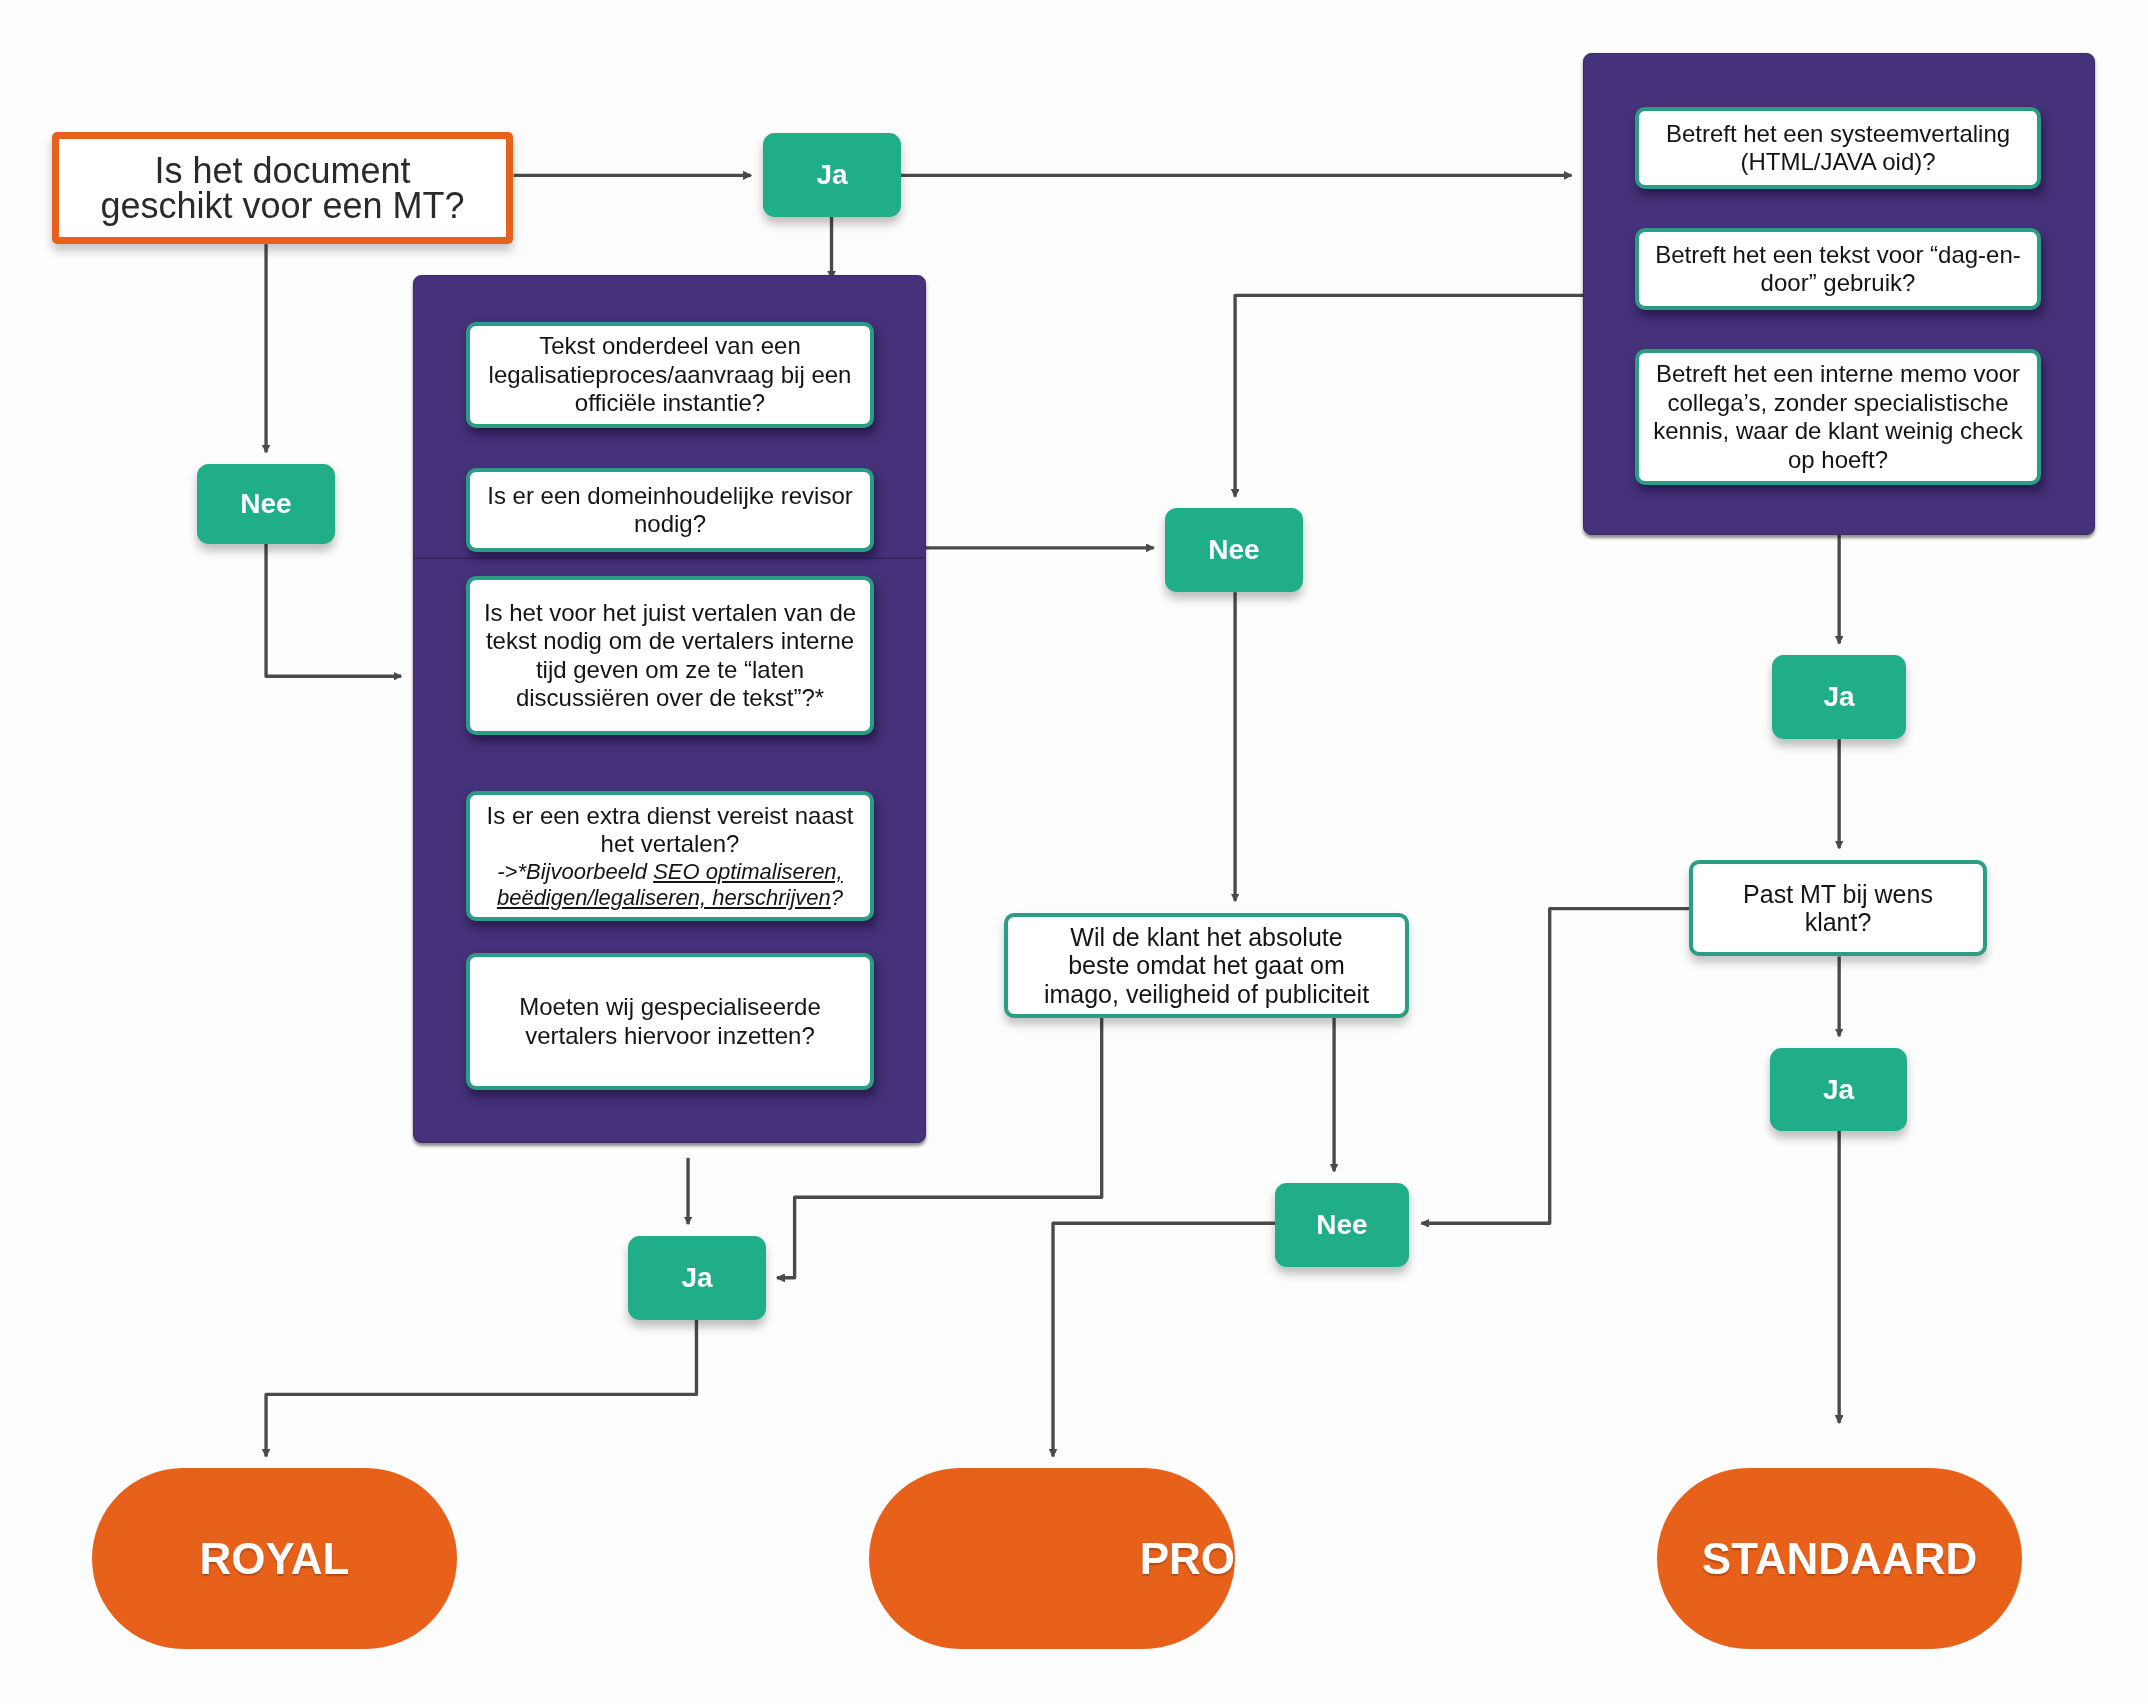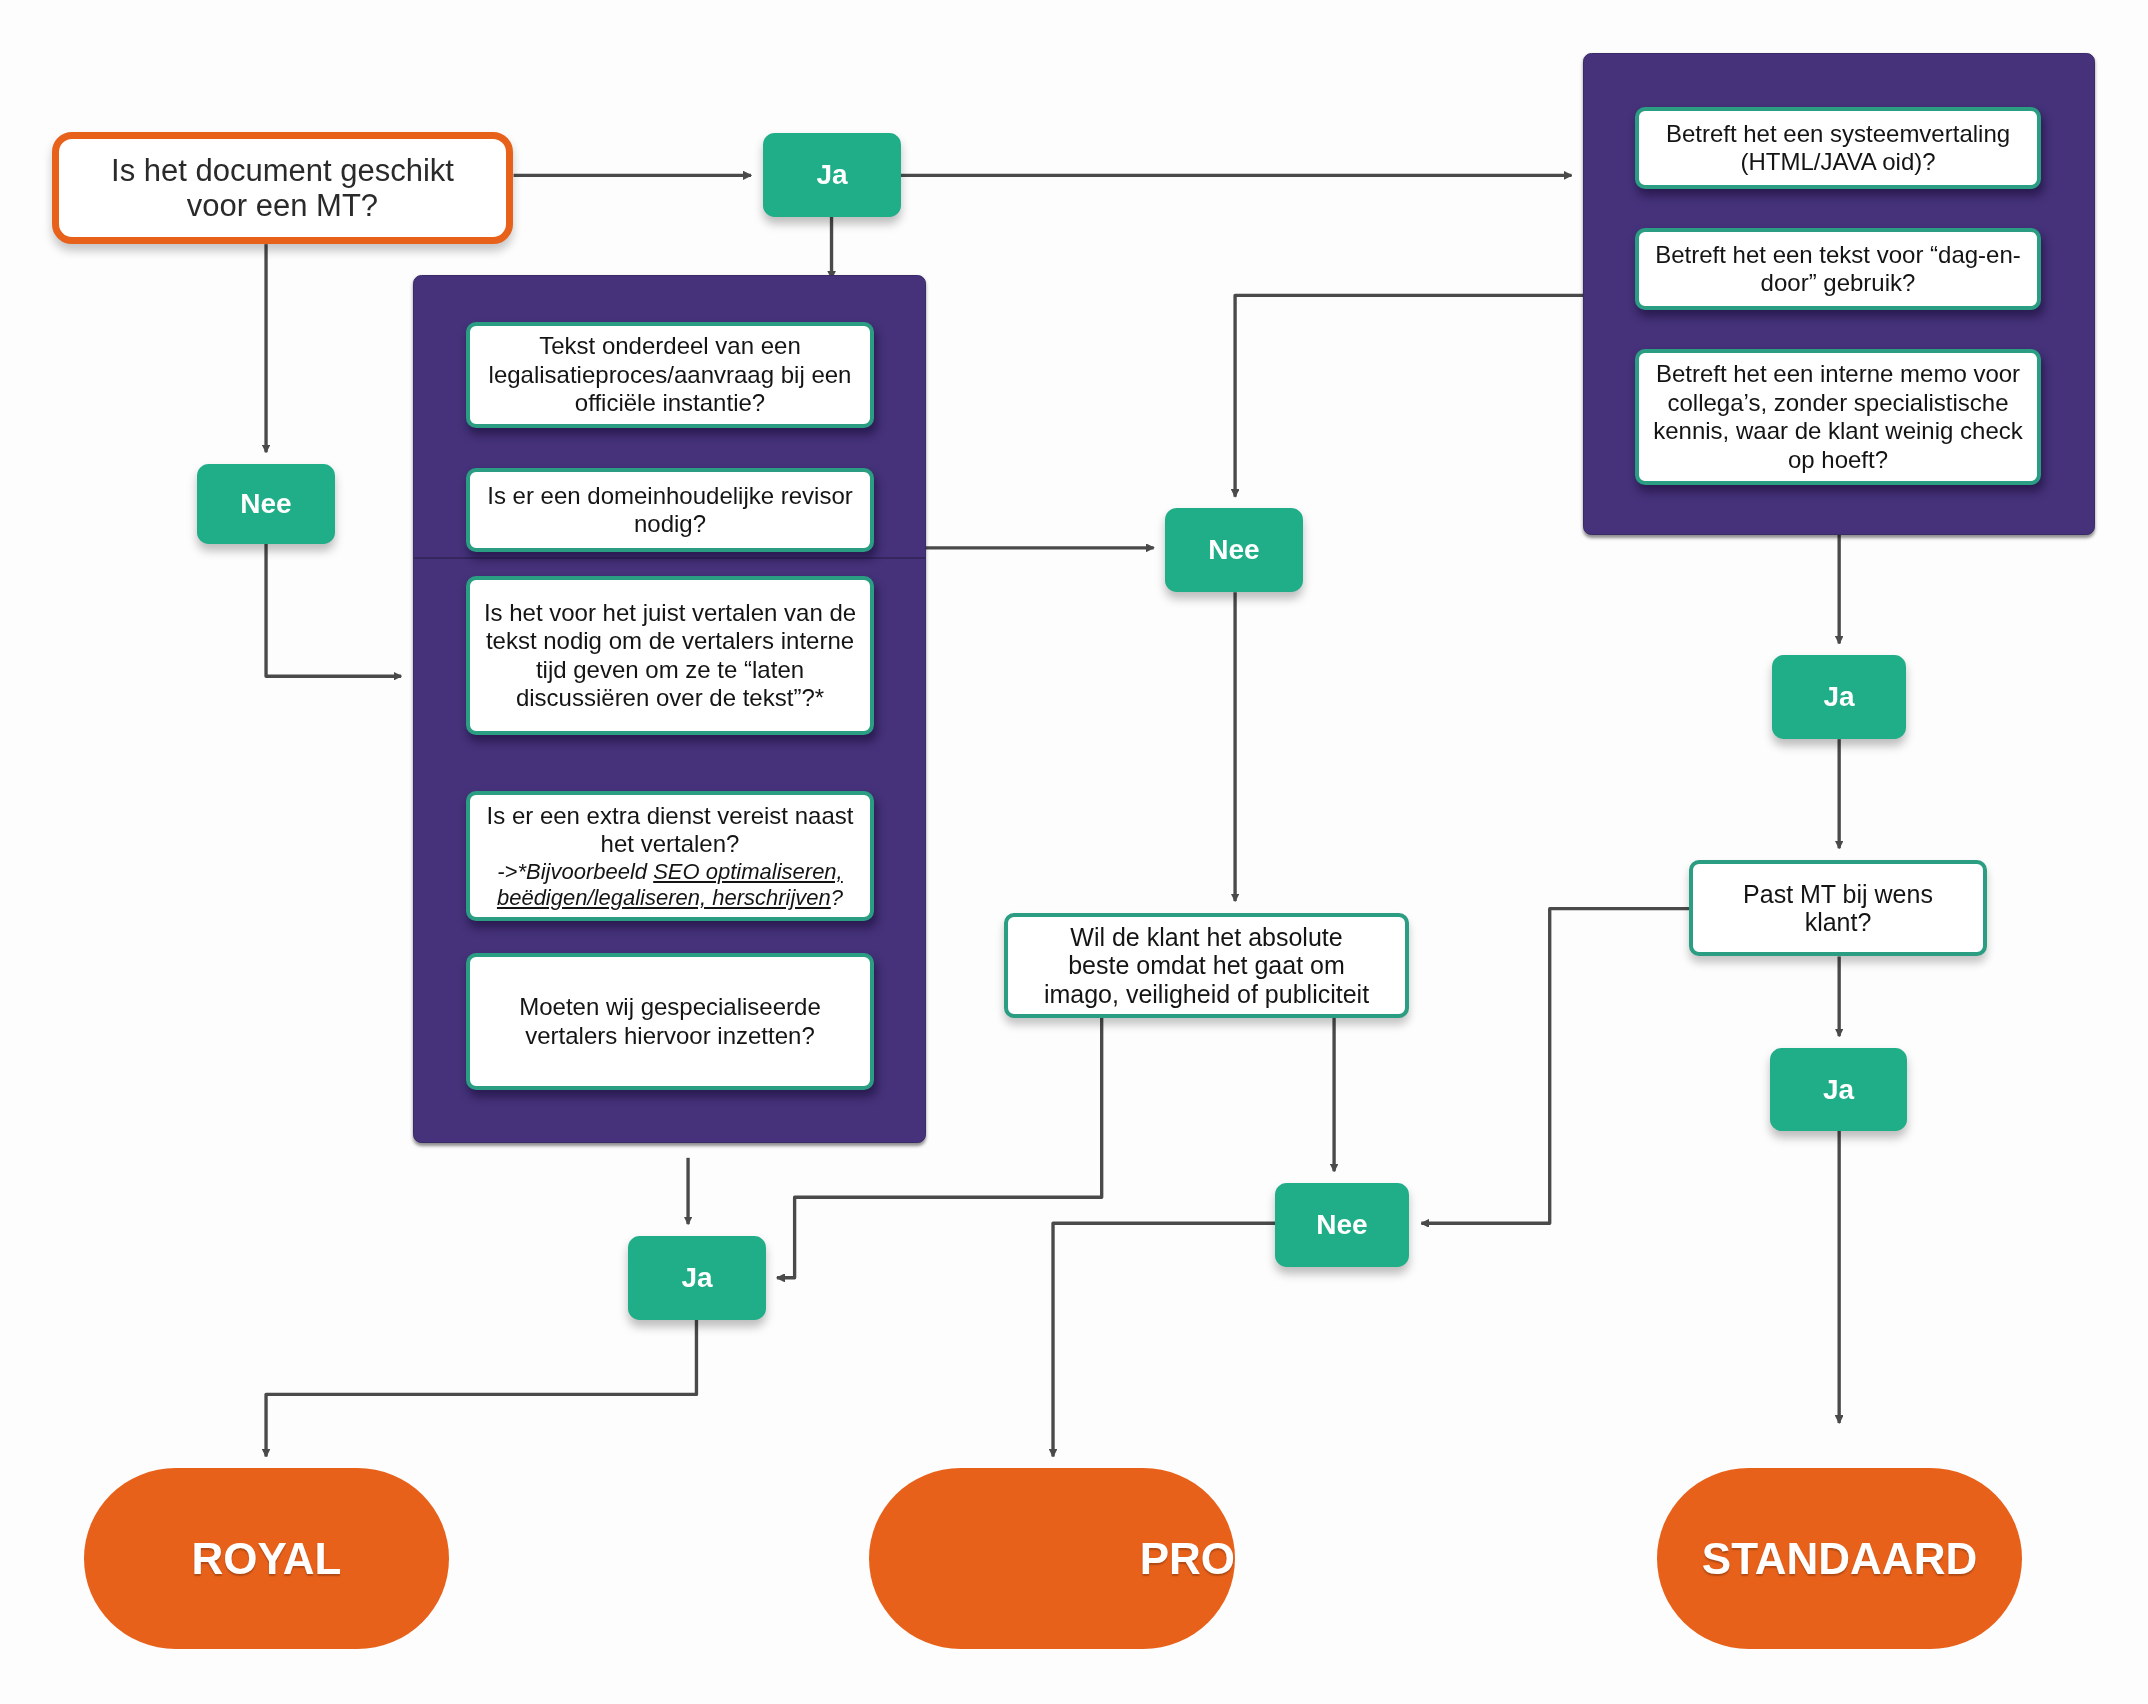--- a/index.html
+++ b/index.html
@@ -6,24 +6,24 @@
   body {
     width: 2148px; height: 1704px; position: relative; overflow: hidden;
     background: #fdfdfd;
     font-family: "Liberation Sans", sans-serif;
   }
   #wires { position: absolute; left: 0; top: 0; width: 2148px; height: 1704px; z-index: 1; }
   .node { position: absolute; box-sizing: border-box; z-index: 2; }
 
   .start {
     left: 52px; top: 132px; width: 461px; height: 112px;
-    background: #ffffff; border: 7.6px solid #e8611a; border-radius: 20px;
+    background: #ffffff; border: 7.6px solid #e8611a; border-radius: 5px;
     box-shadow: 0 6.7px 10px rgba(0,0,0,0.22);
     display: flex; align-items: center; justify-content: center; text-align: center;
-    color: #2a2a2a; font-size: 31px; line-height: 35px; padding: 0 25px;
+    color: #2a2a2a; font-size: 36px; line-height: 35px; padding: 0 25px;
   }
 
   .yesno {
     background: #1fae87; border-radius: 11.7px; color: #ffffff;
     font-weight: bold; font-size: 28px;
     display: flex; align-items: center; justify-content: center;
     box-shadow: 0 6.7px 10px rgba(0,0,0,0.25);
   }
 
   .panel {
@@ -154,21 +154,21 @@
 </div>
 
 <div class="node yesno" style="left:1275px;top:1183px;width:134px;height:84px;">
   <span>Nee</span>
 </div>
 
 <div class="node yesno" style="left:628px;top:1236px;width:138px;height:84px;">
   <span>Ja</span>
 </div>
 
-<div class="node terminal" style="left:84px;top:1468px;width:365px;height:181px;">
+<div class="node terminal" style="left:92px;top:1468px;width:365px;height:181px;">
   <span>ROYAL</span>
 </div>
 <div class="node terminal" style="left:869px;top:1468px;width:366px;height:181px;justify-content:flex-end;">
   <span>PRO</span>
 </div>
 <div class="node terminal" style="left:1657px;top:1468px;width:365px;height:181px;">
   <span>STANDAARD</span>
 </div>
 
 

